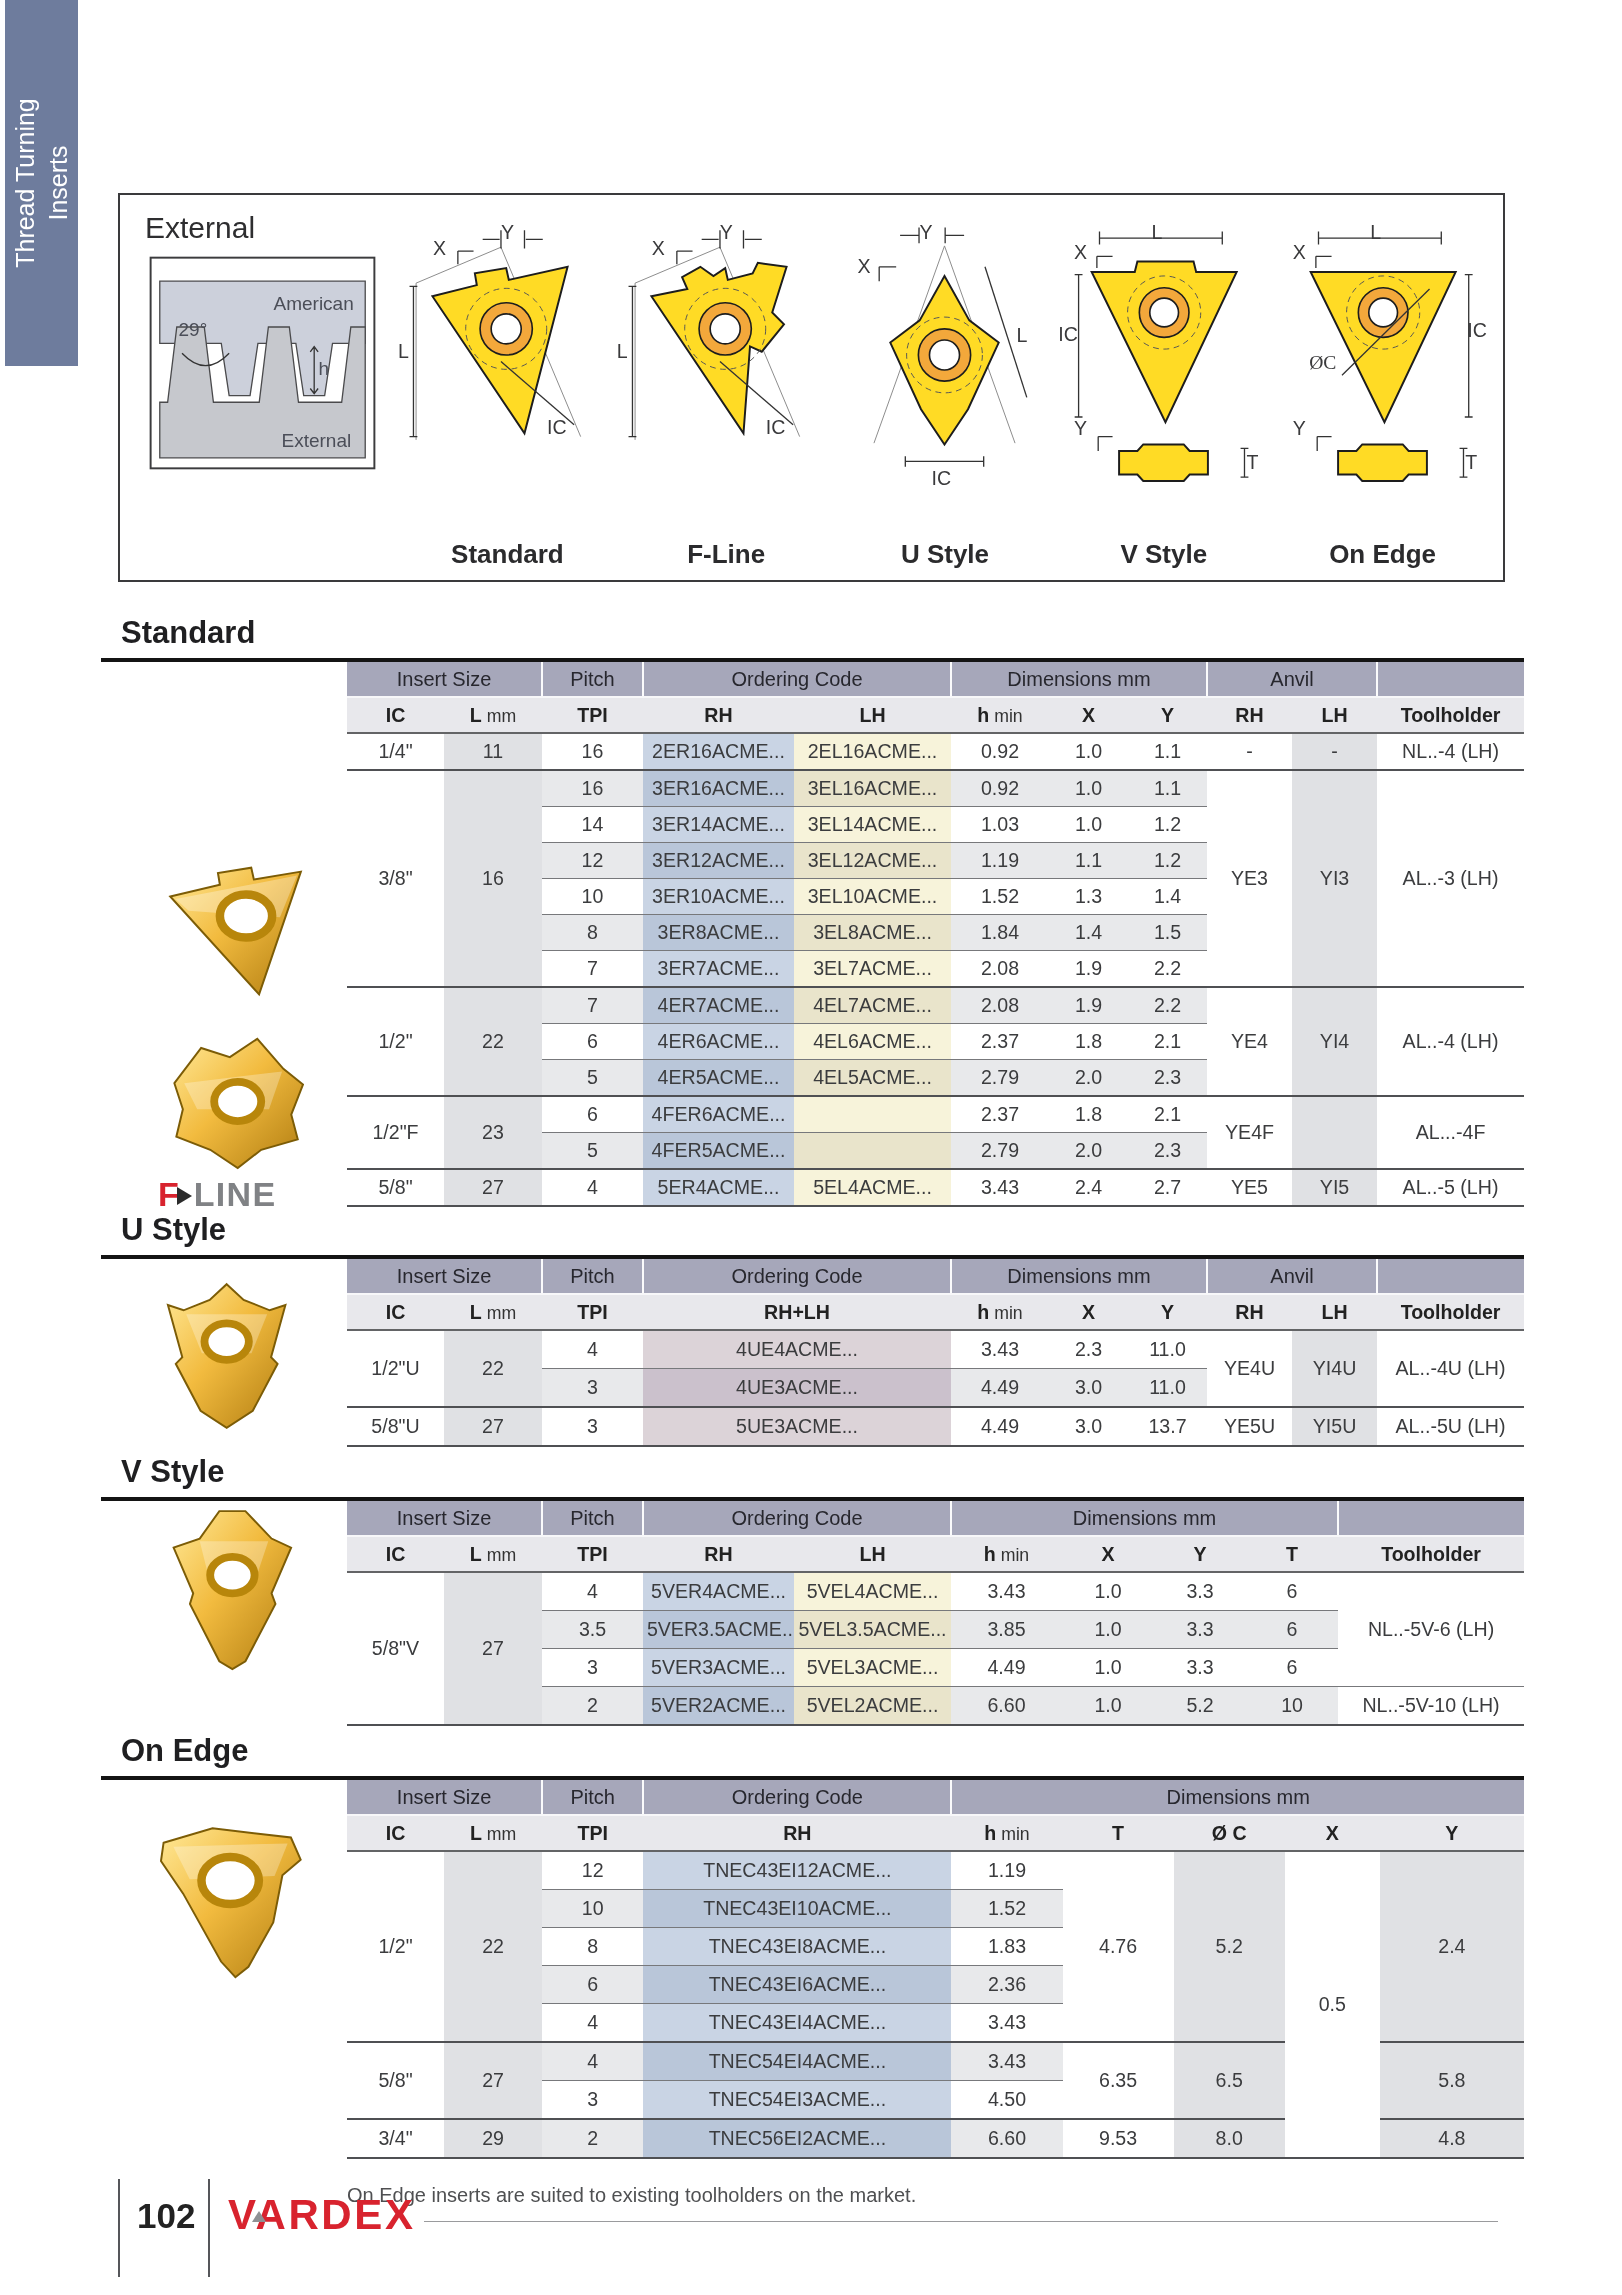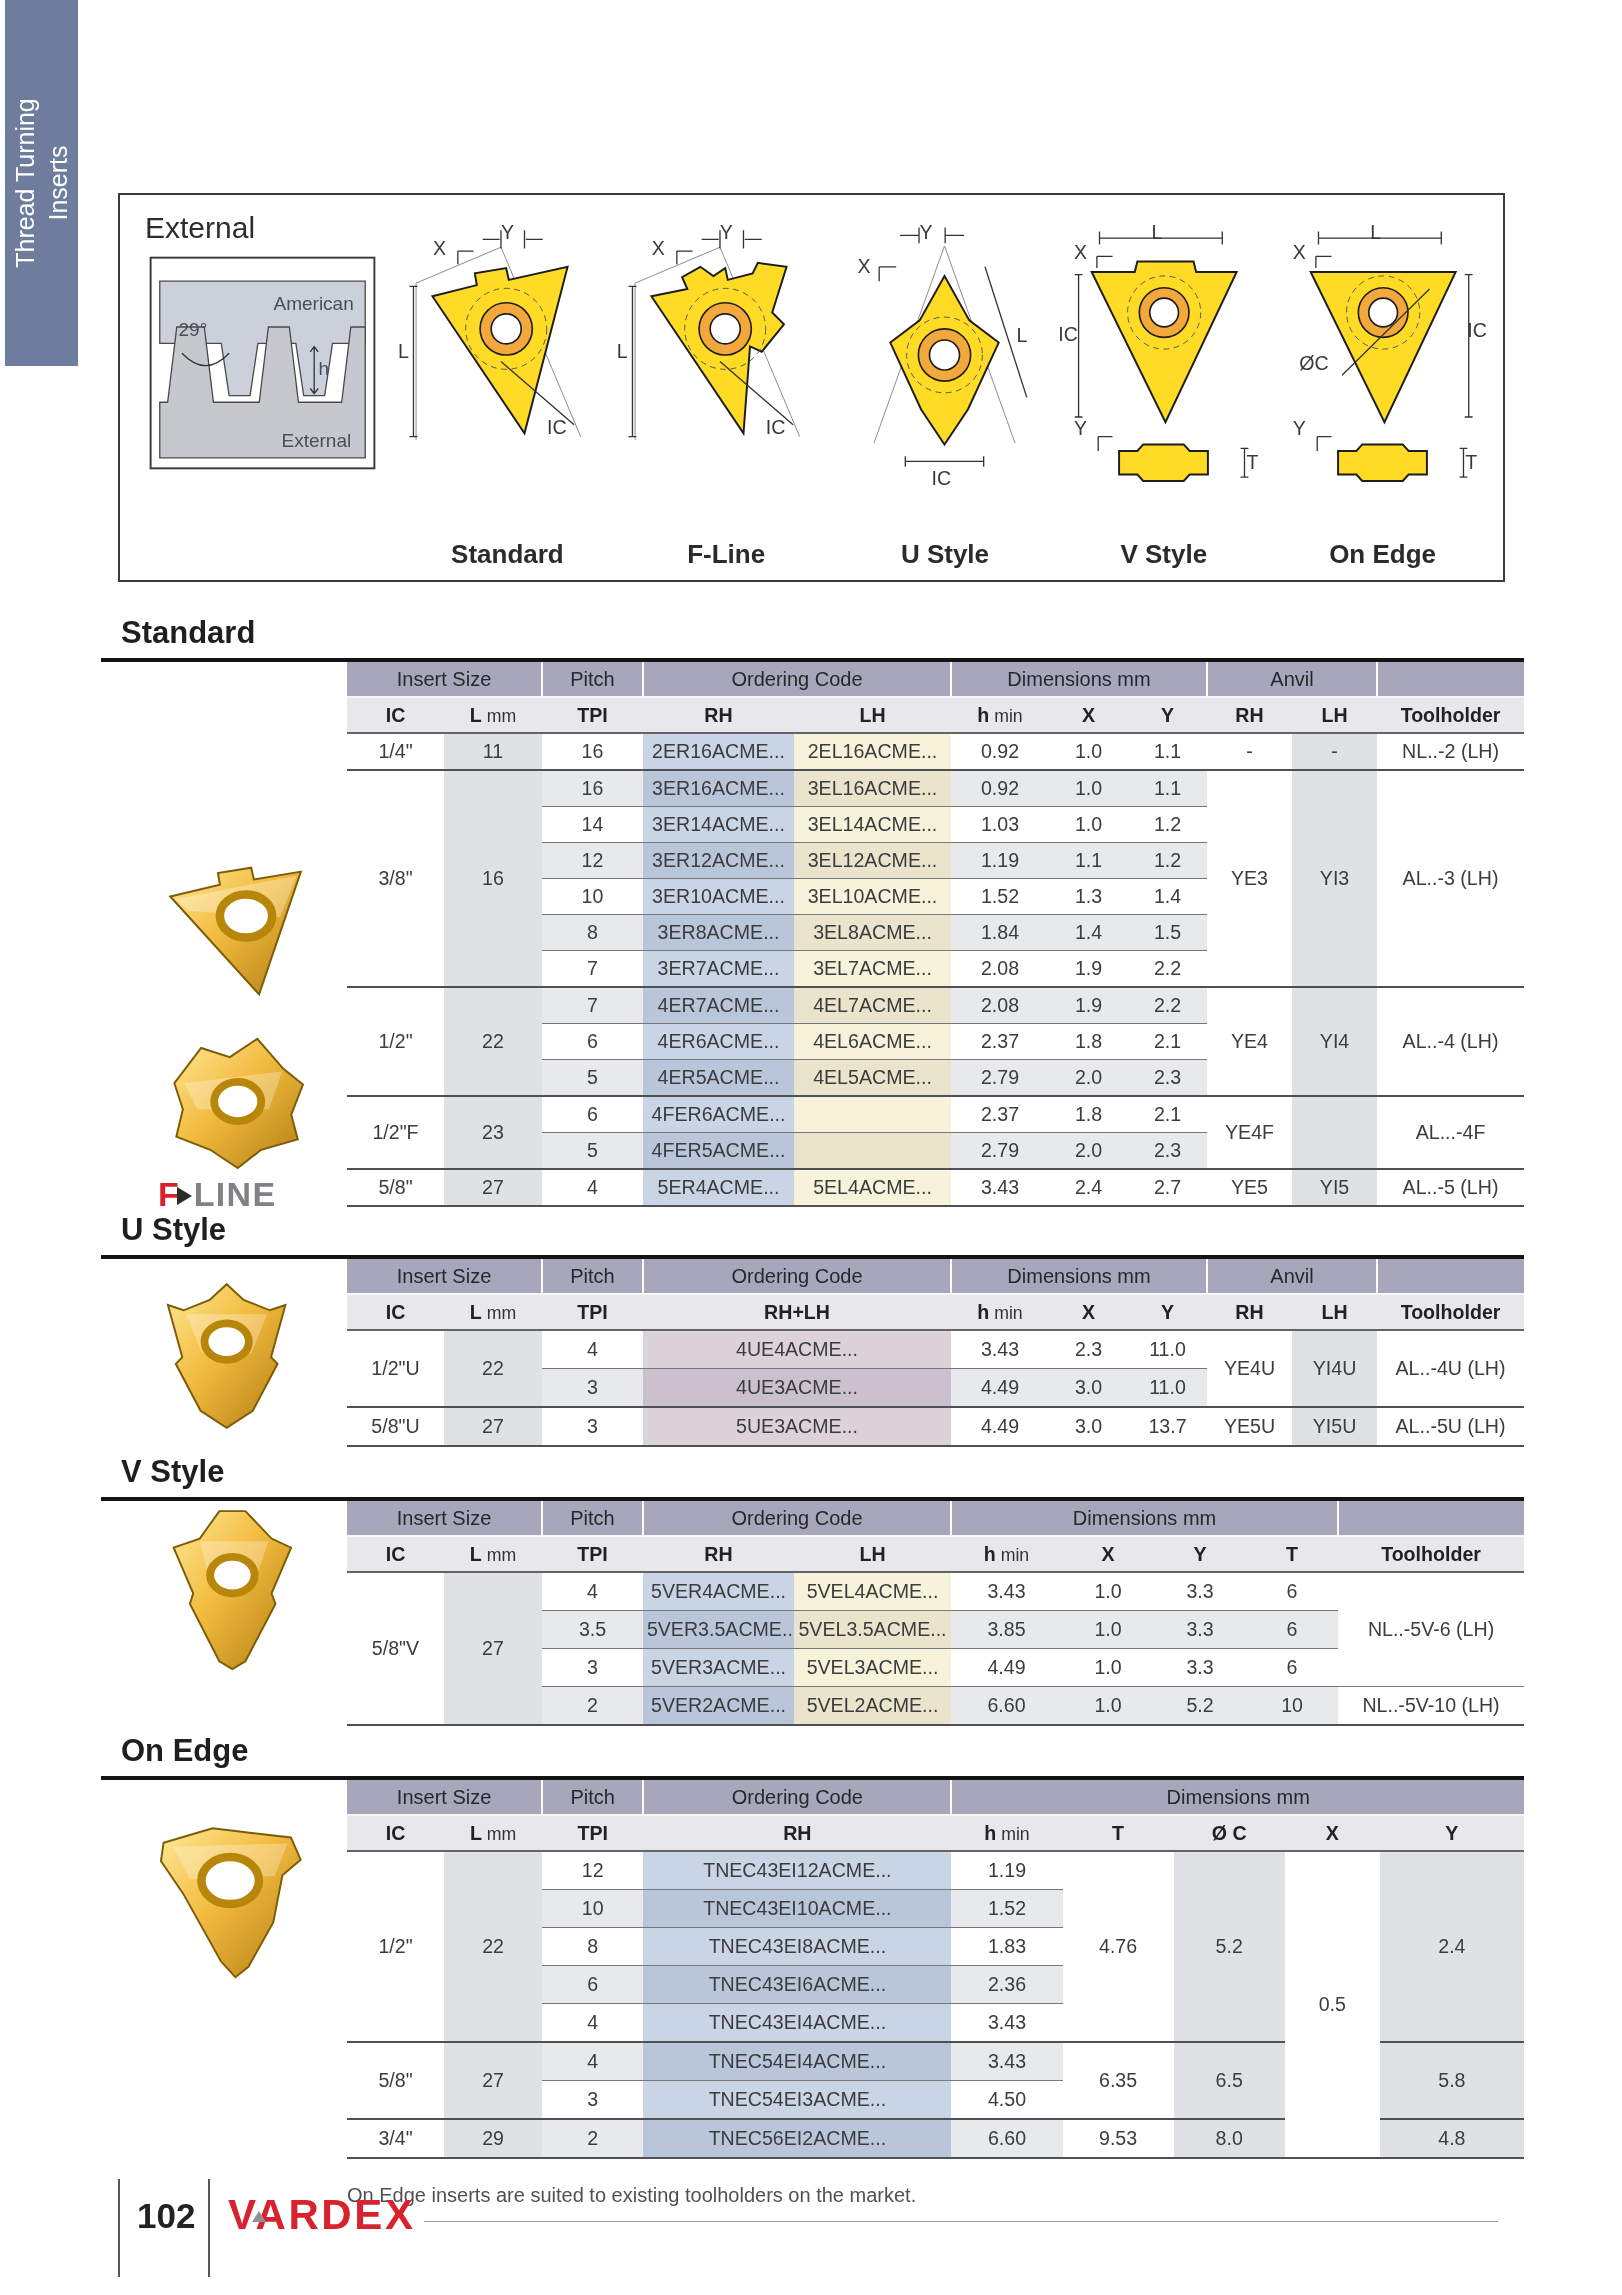--- a/index.html
+++ b/index.html
@@ -195,21 +195,21 @@
           <path class="dl" d="M98,236 L232,104"></path>
           <path class="ins" d="M92,352 h28 l9,-10 h62 l9,10 h28 v36 h-28 l-9,10 h-62 l-9,-10 h-28 Z"></path>
           <path class="dl" d="M62,26 H250 M62,16 v20 M250,16 v20"></path>
           <path class="dl" d="M58,54 h24 M58,54 v18"></path>
           <path class="dl" d="M292,82 V300 M286,82 h12 M286,300 h12"></path>
           <path class="dl" d="M60,330 h22 M60,330 v22"></path>
           <path class="dl" d="M284,348 V392 M278,348 h12 M278,392 h12"></path>
         </svg>
         <span class="dim" style="left:97px;top:0px;">L</span>
         <span class="dim" style="left:19.6px;top:19.6px;">X</span>
-        <span class="dim" style="left:26px;top:131px;">ØC</span>
+        <span class="dim" style="left:36px;top:131px;font-family:Liberation Serif, serif;">ØC</span>
         <span class="dim" style="left:194px;top:98px;">IC</span>
         <span class="dim" style="left:19.6px;top:196px;">Y</span>
         <span class="dim" style="left:192px;top:230px;">T</span>
         <div class="fig-cap">On Edge</div>
       </div>
 
     </div>
   </div>
 
   <div>
@@ -257,21 +257,21 @@
             <td class="c-ic">1/4"</td>
             <td class="c-lmm">11</td>
             <td class="c-tpi">16</td>
             <td class="c-rh">2ER16ACME...</td>
             <td class="c-lh">2EL16ACME...</td>
             <td class="c-num">0.92</td>
             <td class="c-num">1.0</td>
             <td class="c-num">1.1</td>
             <td class="c-anvrh">-</td>
             <td class="c-anvlh">-</td>
-            <td class="c-tool">NL..-2 (LH)</td>
+            <td class="c-tool">NL..-4 (LH)</td>
           </tr>
           <tr class="blk">
             <td rowspan="6" class="c-ic">3/8"</td>
             <td rowspan="6" class="c-lmm">16</td>
             <td class="c-tpi">16</td>
             <td class="c-rh">3ER16ACME...</td>
             <td class="c-lh">3EL16ACME...</td>
             <td class="c-num">0.92</td>
             <td class="c-num">1.0</td>
             <td class="c-num">1.1</td>

